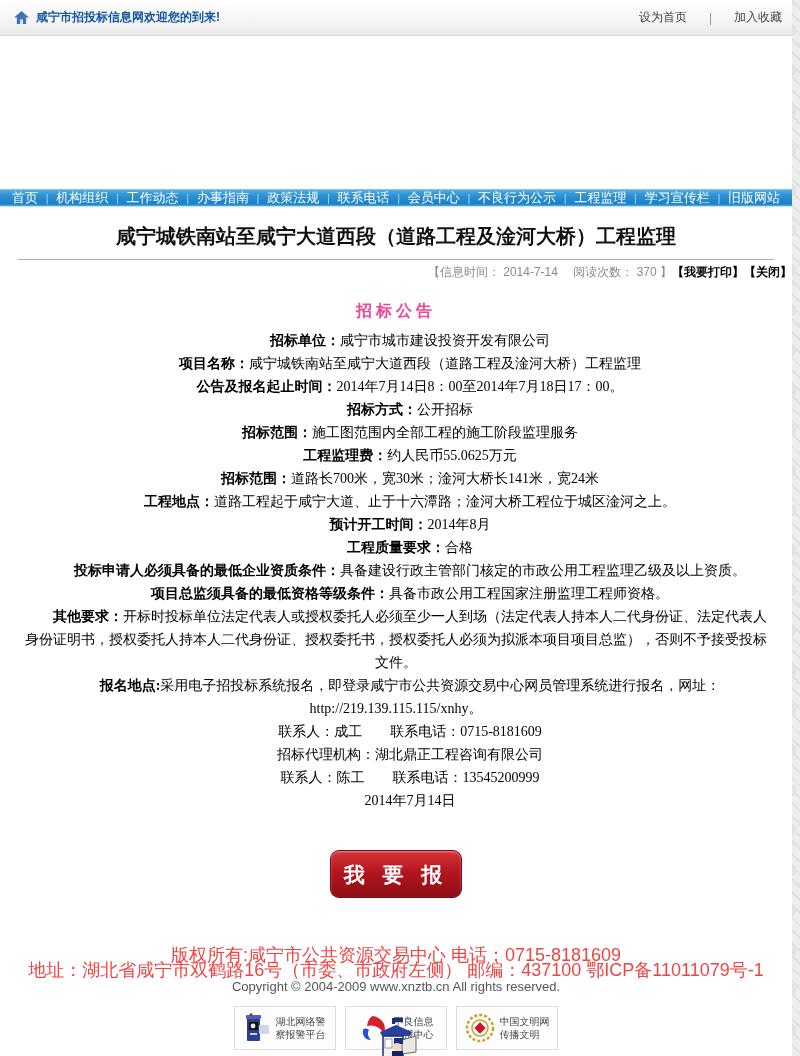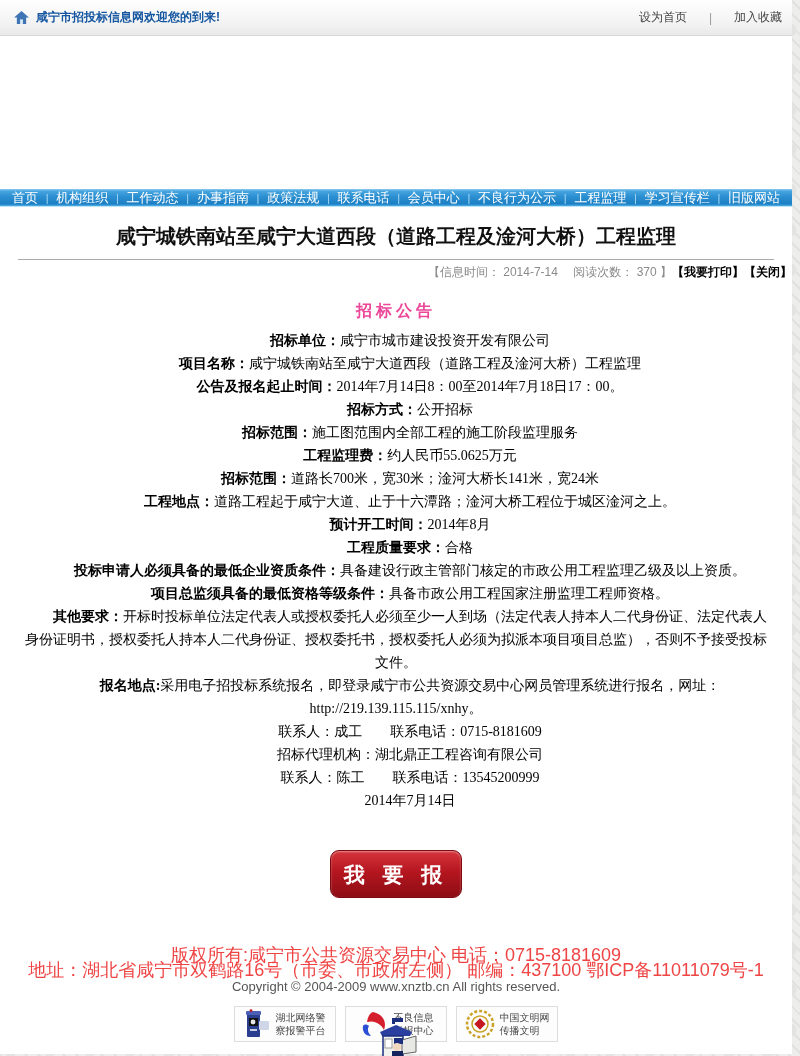--- a/index.html
+++ b/index.html
@@ -83,21 +83,21 @@
     box-shadow: inset 0 1px 2px rgba(255,255,255,.45);
     text-align: center;
   }
 
   
   .footer { margin-top: 14px; text-align: center; }
   .footer .fl { font-size: 18px; line-height: 15px; color: #ef4444; }
   .footer .fl3 { color: #555; font-size: 13px; line-height: 17px; }
   .badges { margin: 11px 0 0 0; padding-bottom: 12px; display: flex; justify-content: center; gap: 9px; }
   .badge {
-    width: 102px; height: 36px; background: #fdfdfd; border: 1px solid #ddd;
+    width: 102px; height: 44px; background: #fdfdfd; border: 1px solid #ddd;
     display: flex; align-items: center; justify-content: center; gap: 5px; cursor: pointer;
   }
   .badge .txt { font-size: 10px; line-height: 13px; color: #444; text-align: left; }
   .badge svg { flex: 0 0 auto; }
 
   
   .kiosk { position: absolute; left: 372px; top: 1018px; width: 48px; height: 48px; }
 </style>
 </head>
 <body>

